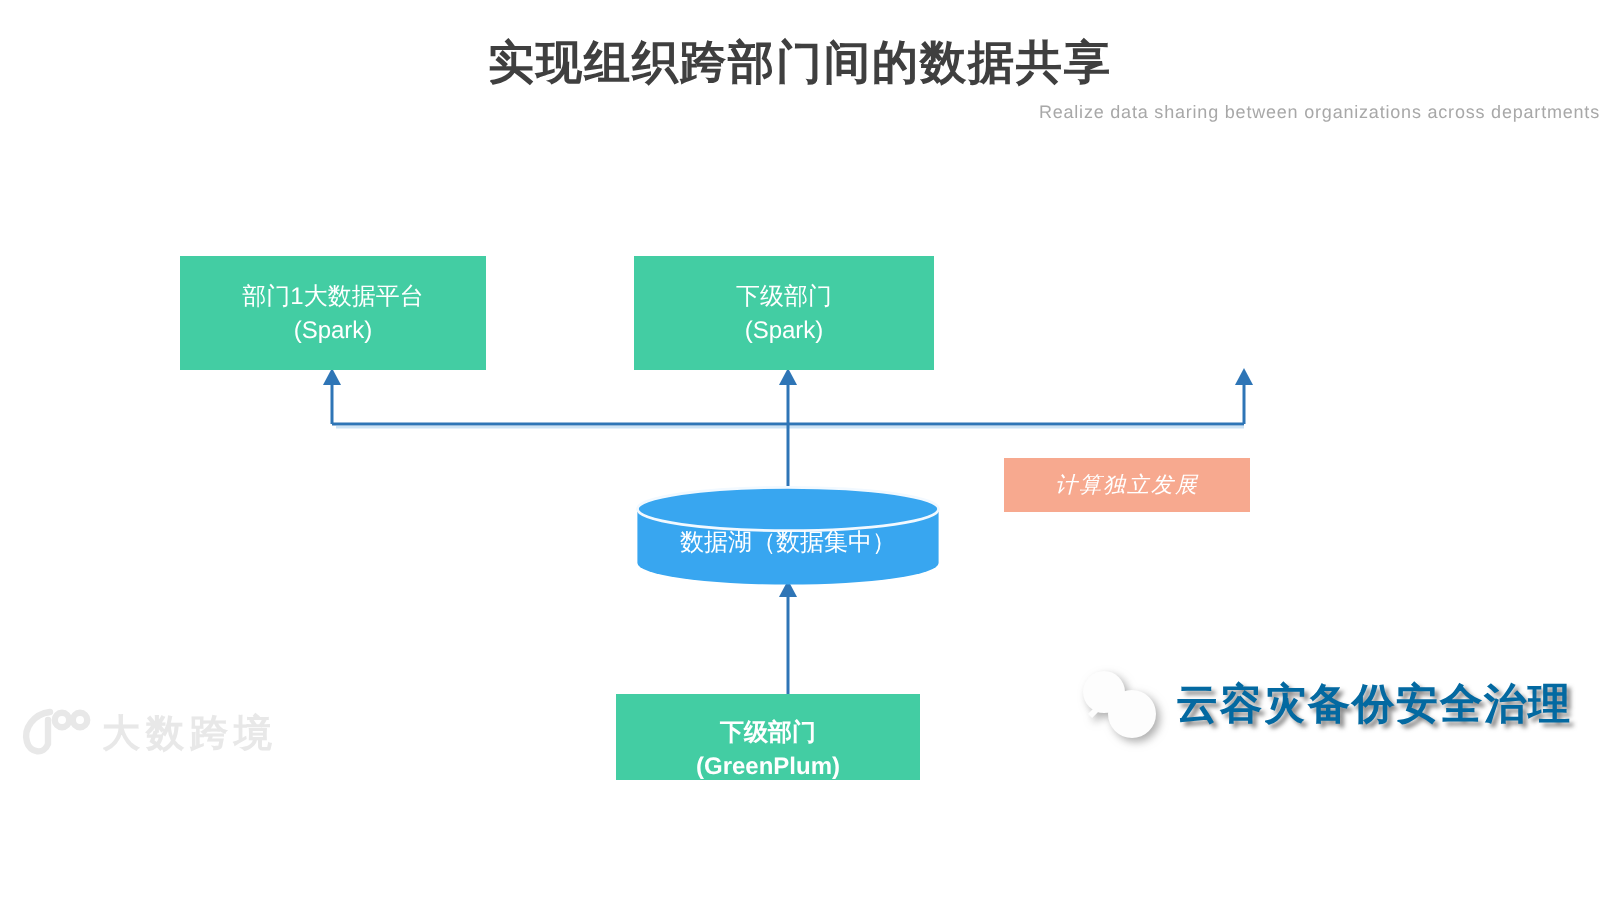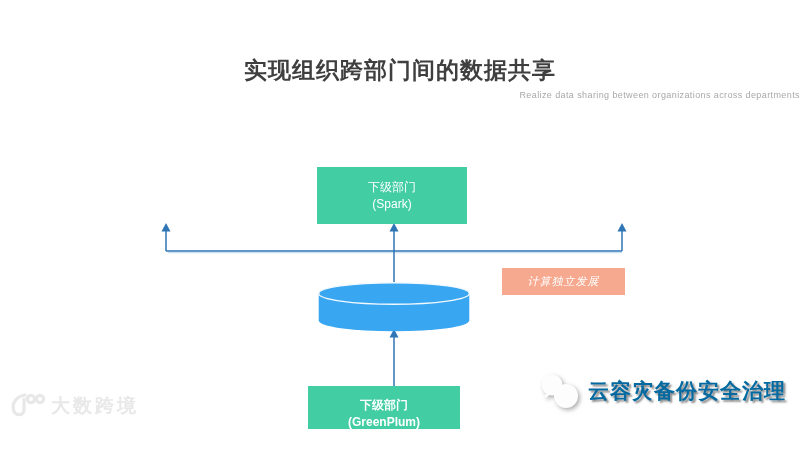--- a/index.html
+++ b/index.html
@@ -1,17 +1,17 @@
 <!DOCTYPE html>
 <html style="--c-node_green: #43cda3; --c-lake_blue: #38a6f0; --c-note_orange: #f7a98f; --c-connector_blue: #2e75b6; --c-title_dark: #3f3f3f; --c-subtitle_gray: #a8a8a8; --c-watermark_gray: #e8e8e8;"><head>
 <meta charset="utf-8">
 <style>
   html,body{margin:0;padding:0;background:#fff;}
   #page{position:relative;width:800px;height:390px;background:#fff;overflow:hidden;
-        font-family:"Liberation Sans","DejaVu Sans",sans-serif;margin-top:39px;}
+        font-family:"Liberation Sans","DejaVu Sans",sans-serif;}
 
   
   .title{position:absolute;top:16px;left:0;width:800px;text-align:center;
          font-size:23px;font-weight:bold;letter-spacing:1px;
          color:var(--c-title_dark,#3f3f3f);}
   .subtitle{position:absolute;top:51px;left:0;width:800px;text-align:right;
             font-size:9px;color:var(--c-subtitle_gray,#a8a8a8);letter-spacing:.4px;}
 
   
   .node{position:absolute;background:var(--c-node_green,#43cda3);color:#fff;
@@ -70,30 +70,35 @@
     <line class="connector-line" x1="166" y1="212" x2="166" y2="190"></line>
     <line class="connector-line" x1="394" y1="243" x2="394" y2="190"></line>
     <line class="connector-line" x1="622" y1="212" x2="622" y2="190"></line>
     <line class="connector-line" x1="394" y1="347" x2="394" y2="297"></line>
     <polygon class="arrowhead" points="166,184 161.5,192.5 170.5,192.5"></polygon>
     <polygon class="arrowhead" points="394,184 389.5,192.5 398.5,192.5"></polygon>
     <polygon class="arrowhead" points="622,184 617.5,192.5 626.5,192.5"></polygon>
     <polygon class="arrowhead" points="394,290 389.5,298.5 398.5,298.5"></polygon>
   </svg>
 
+  <div class="node" id="node-dept1">
+    <span>部门1大数据平台</span>
+    <span>(Spark)</span>
+  </div>
   <div class="node" id="node-parent">
     <span>下级部门</span>
     <span>(Spark)</span>
   </div>
 
   <div id="lake">
     <svg width="152" height="50">
       <path class="cyl-fill" d="M0.7,11.5 L0.7,38.5 A75.3,10.8 0 0 0 151.3,38.5 L151.3,11.5 Z"></path>
       <ellipse class="cyl-top" cx="76" cy="11.5" rx="75.3" ry="10.8"></ellipse>
     </svg>
+    <div class="lake-label">数据湖（数据集中）</div>
   </div>
 
   <div class="note">计算独立发展</div>
 
   <div class="node" id="node-child">
     <span>下级部门</span>
     <span>(GreenPlum)</span>
   </div>
 
   <div class="brand-left">

